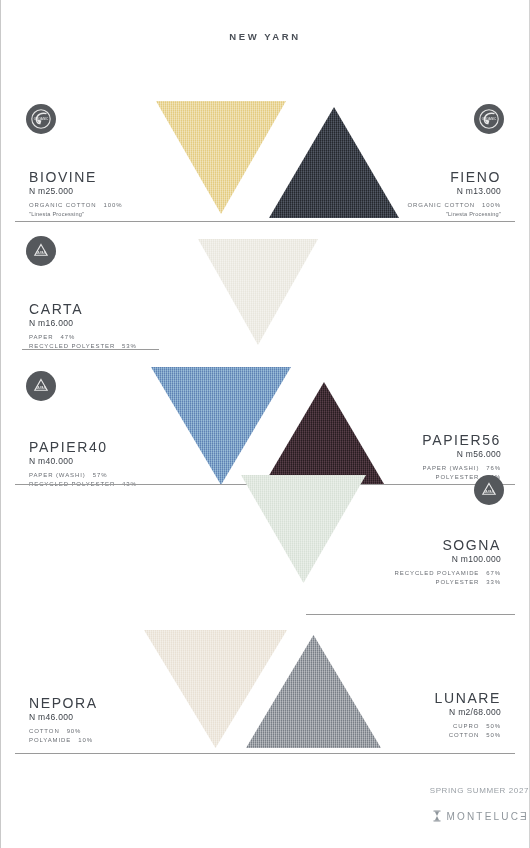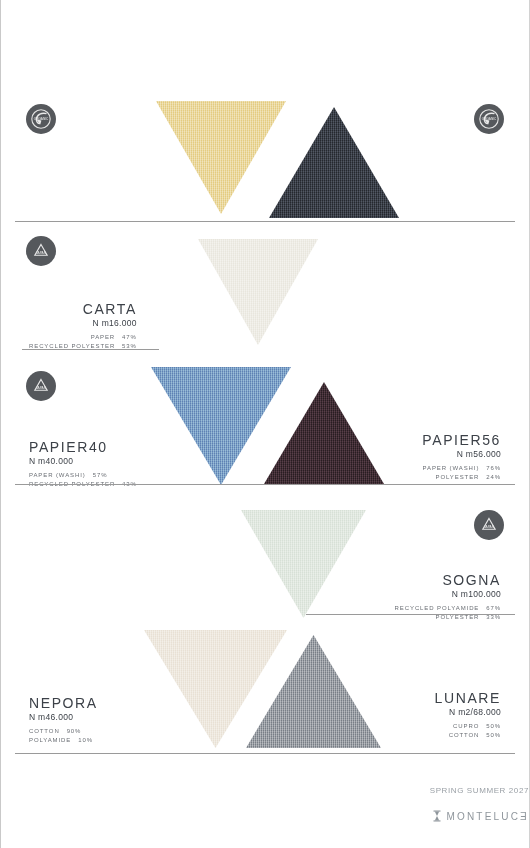--- a/index.html
+++ b/index.html
@@ -129,20 +129,23 @@
     letter-spacing: 2.2px;
     color: #8f969c;
   }
   .hourglass { display: block; }
 </style>
 </head>
 <body>
 
 <div class="page">
 
+  <div class="header">
+    <div class="header-title">NEW YARN</div>
+  </div>
 
   <div class="row" style="top:95px; height:128px;">
     <div class="tri tri-down" style="left:155px; top:6px; width:130px; height:113px;">
       <div class="tri-shape">
           <div class="tri-fill" id="fill-biovine" style="background: rgb(232, 211, 145);"></div>
           <div class="tex"></div>
         </div>
     </div>
     <div class="tri tri-up" style="left:268px; top:12px; width:130px; height:111px;">
       <div class="tri-shape">
@@ -161,40 +164,60 @@
     </div>
     <div class="badge" style="right: 25px; top: 9px; background: rgb(85, 88, 92);">
       <svg width="22" height="22" viewBox="0 0 22 22" aria-hidden="true">
         <circle cx="11" cy="11" r="9.2" fill="none" stroke="#e3e3e3" stroke-width="1.1"></circle>
         <path d="M16.5 5.6 C12 4.2 6.6 6.6 6.4 11.4 C6.3 14 8 15.6 10 15.4" fill="none" stroke="#e8e8e8" stroke-width="1.5"></path>
         <path d="M6.2 11.2 L10.3 16.6 L11.4 12.6 Z" fill="#e8e8e8"></path>
         <text x="11" y="12.2" font-size="3.1" fill="#f2f2f2" text-anchor="middle" font-family="Liberation Sans, sans-serif">ORGANIC</text>
       </svg>
     </div>
 
-
+    <div class="info left" style="left:28px; top:74px;">
+      <div class="name">BIOVINE</div>
+      <div class="count">N m25.000</div>
+      <div class="comp">
+        <div class="comp-line">
+          <span>ORGANIC COTTON</span><span class="pct">100%</span>
+        </div>
+      </div>
+      <div class="note">"Linesta Processing"</div>
+    </div>
+
+    <div class="info right" style="right:28px; top:74px;">
+      <div class="name">FIENO</div>
+      <div class="count">N m13.000</div>
+      <div class="comp">
+        <div class="comp-line">
+          <span>ORGANIC COTTON</span><span class="pct">100%</span>
+        </div>
+      </div>
+      <div class="note">"Linesta Processing"</div>
+    </div>
   </div>
   <div class="rule" style="left:14px; right:14px; top:221px;"></div>
 
   <div class="row" style="top:231px; height:118px;">
     <div class="tri tri-down" style="left:197px; top:8px; width:120px; height:106px;">
       <div class="tri-shape">
           <div class="tri-fill" id="fill-carta" style="background: rgb(236, 234, 226);"></div>
           <div class="tex"></div>
         </div>
     </div>
 
     <div class="badge" style="left: 25px; top: 5px; background: rgb(85, 88, 92);">
       <svg width="22" height="22" viewBox="0 0 22 22" aria-hidden="true">
         <path d="M11 4.4 L17.2 15.3 L4.8 15.3 Z" fill="none" stroke="#e8e8e8" stroke-width="1.1"></path>
         <text x="11" y="13.6" font-size="3.2" fill="#f0f0f0" text-anchor="middle" font-family="Liberation Sans, sans-serif">JAPAN</text>
       </svg>
     </div>
 
-    <div class="info left" style="left:28px; top:70px;text-align:right;">
+    <div class="info left" style="left:28px; top:70px;">
       <div class="name">CARTA</div>
       <div class="count">N m16.000</div>
       <div class="comp">
         <div class="comp-line">
           <span>PAPER</span><span class="pct">47%</span>
         </div>
         <div class="comp-line">
           <span>RECYCLED POLYESTER</span><span class="pct">53%</span>
         </div>
       </div>
@@ -244,21 +267,21 @@
           <span>PAPER (WASHI)</span><span class="pct">76%</span>
         </div>
         <div class="comp-line">
           <span>POLYESTER</span><span class="pct">24%</span>
         </div>
       </div>
     </div>
   </div>
   <div class="rule" style="left:14px; right:14px; top:484px;"></div>
 
-  <div class="row" style="top:502px; height:120px;">
+  <div class="row" style="top:467px; height:120px;">
     <div class="tri tri-down" style="left:240px; top:8px; width:125px; height:108px;">
       <div class="tri-shape">
           <div class="tri-fill" id="fill-sogna" style="background: rgb(221, 229, 220);"></div>
           <div class="tex"></div>
         </div>
     </div>
 
     <div class="badge" style="right: 25px; top: 8px; background: rgb(85, 88, 92);">
       <svg width="22" height="22" viewBox="0 0 22 22" aria-hidden="true">
         <path d="M11 4.4 L17.2 15.3 L4.8 15.3 Z" fill="none" stroke="#e8e8e8" stroke-width="1.1"></path>

